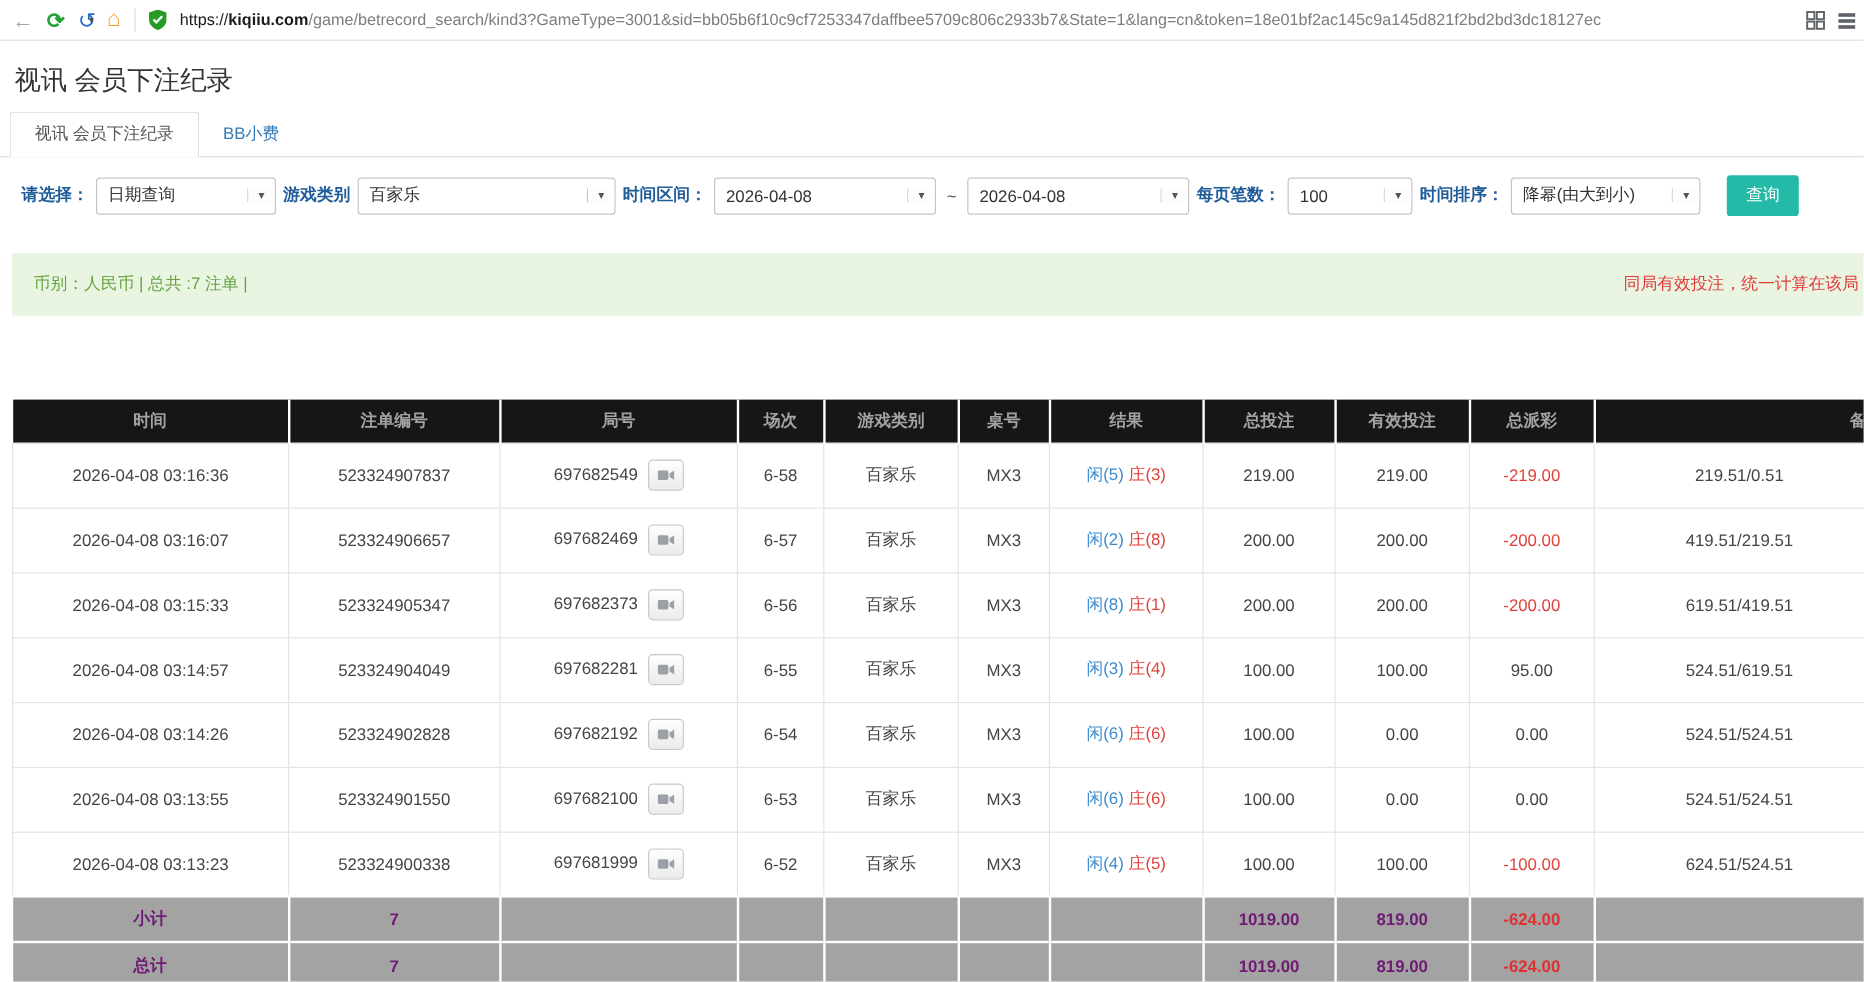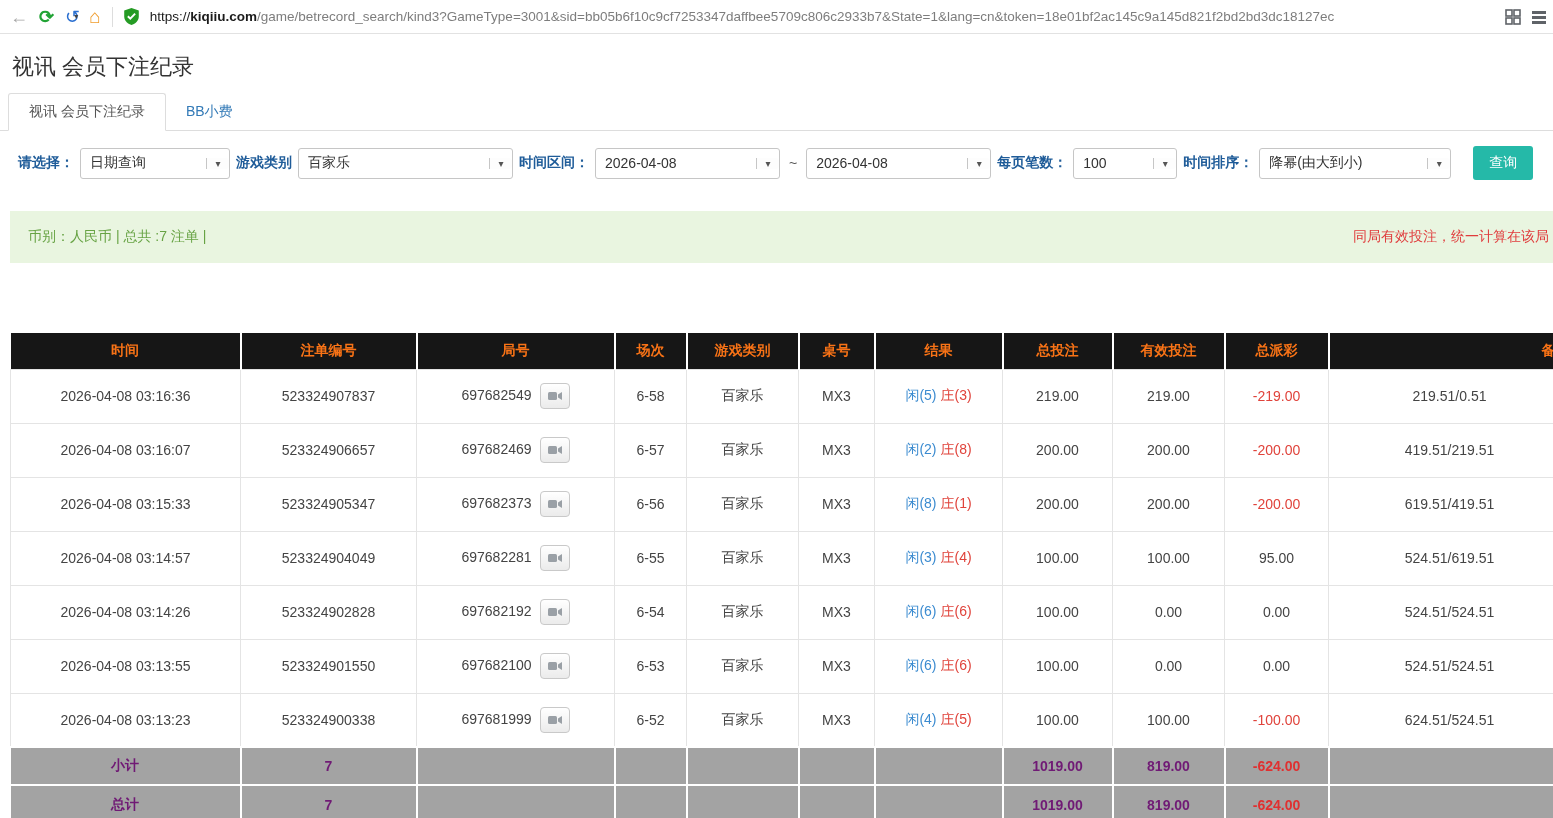--- a/index.html
+++ b/index.html
@@ -52,42 +52,42 @@
   .combo {
     display:inline-flex; align-items:center; height:31px;
     border:1px solid #c6c6c6; border-radius:3px; background:#fff; cursor:pointer;
   }
   .combo-value { flex:1; display:flex; align-items:center; padding:0 9px; color:#333; overflow:hidden; }
   .combo-caret {
     width:23px; display:flex; align-items:center; justify-content:center;
     border-left:1px solid #c6c6c6; color:#555; font-size:10px; background:#fdfdfd;
     border-radius:0 3px 3px 0;
   }
-  .w150{width:150px} .w215{width:215px} .w185{width:185px} .w120{width:104px} .w192{width:192px}
+  .w150{width:150px} .w215{width:215px} .w185{width:185px} .w120{width:104px} .w192{width:158px}
   .tilde { color:#555; padding:0 3px; }
   .btn-search {
     margin-left:16px; height:34px; padding:0 16px; border:none; border-radius:3px;
     background:#25b9a8; color:#fff; font-size:14px; cursor:pointer; flex:0 0 auto;
     font-family:Liberation Serif, serif;
   }
 
   
   .notice {
     margin:16px 0 0 10px; height:52px; background:#e9f5e0;
     display:flex; align-items:center; justify-content:space-between;
     padding:0 4px 0 18px; font-size:14px; overflow:hidden; white-space:nowrap;
   }
   .notice-left { color:#67a344; }
   .notice-right { color:#e03c3c; }
 
   
   .records-wrap { margin:70px 0 0 10px; }
   table.records { border-collapse:collapse; table-layout:fixed; width:1560px; }
   table.records th {
-    background:#161616; color:#f97316; height:36px; font-size:14px; font-weight:bold;
+    background:#161616; color:#a3a3a3; height:36px; font-size:14px; font-weight:bold;
     border-right:2px solid #fff; padding:0;
   }
   table.records td {
     height:54px; text-align:center; font-size:14px; color:#444;
     border:1px solid #e4e4e4; background:#fff; padding:0 4px;
   }
   th.col-remark, td.cell-remark { text-align:right; padding-right:20px; }
   .blue { color:#3b8bd0; }
   .red  { color:#e0433b; }
   .neg  { color:#e0433b !important; }

